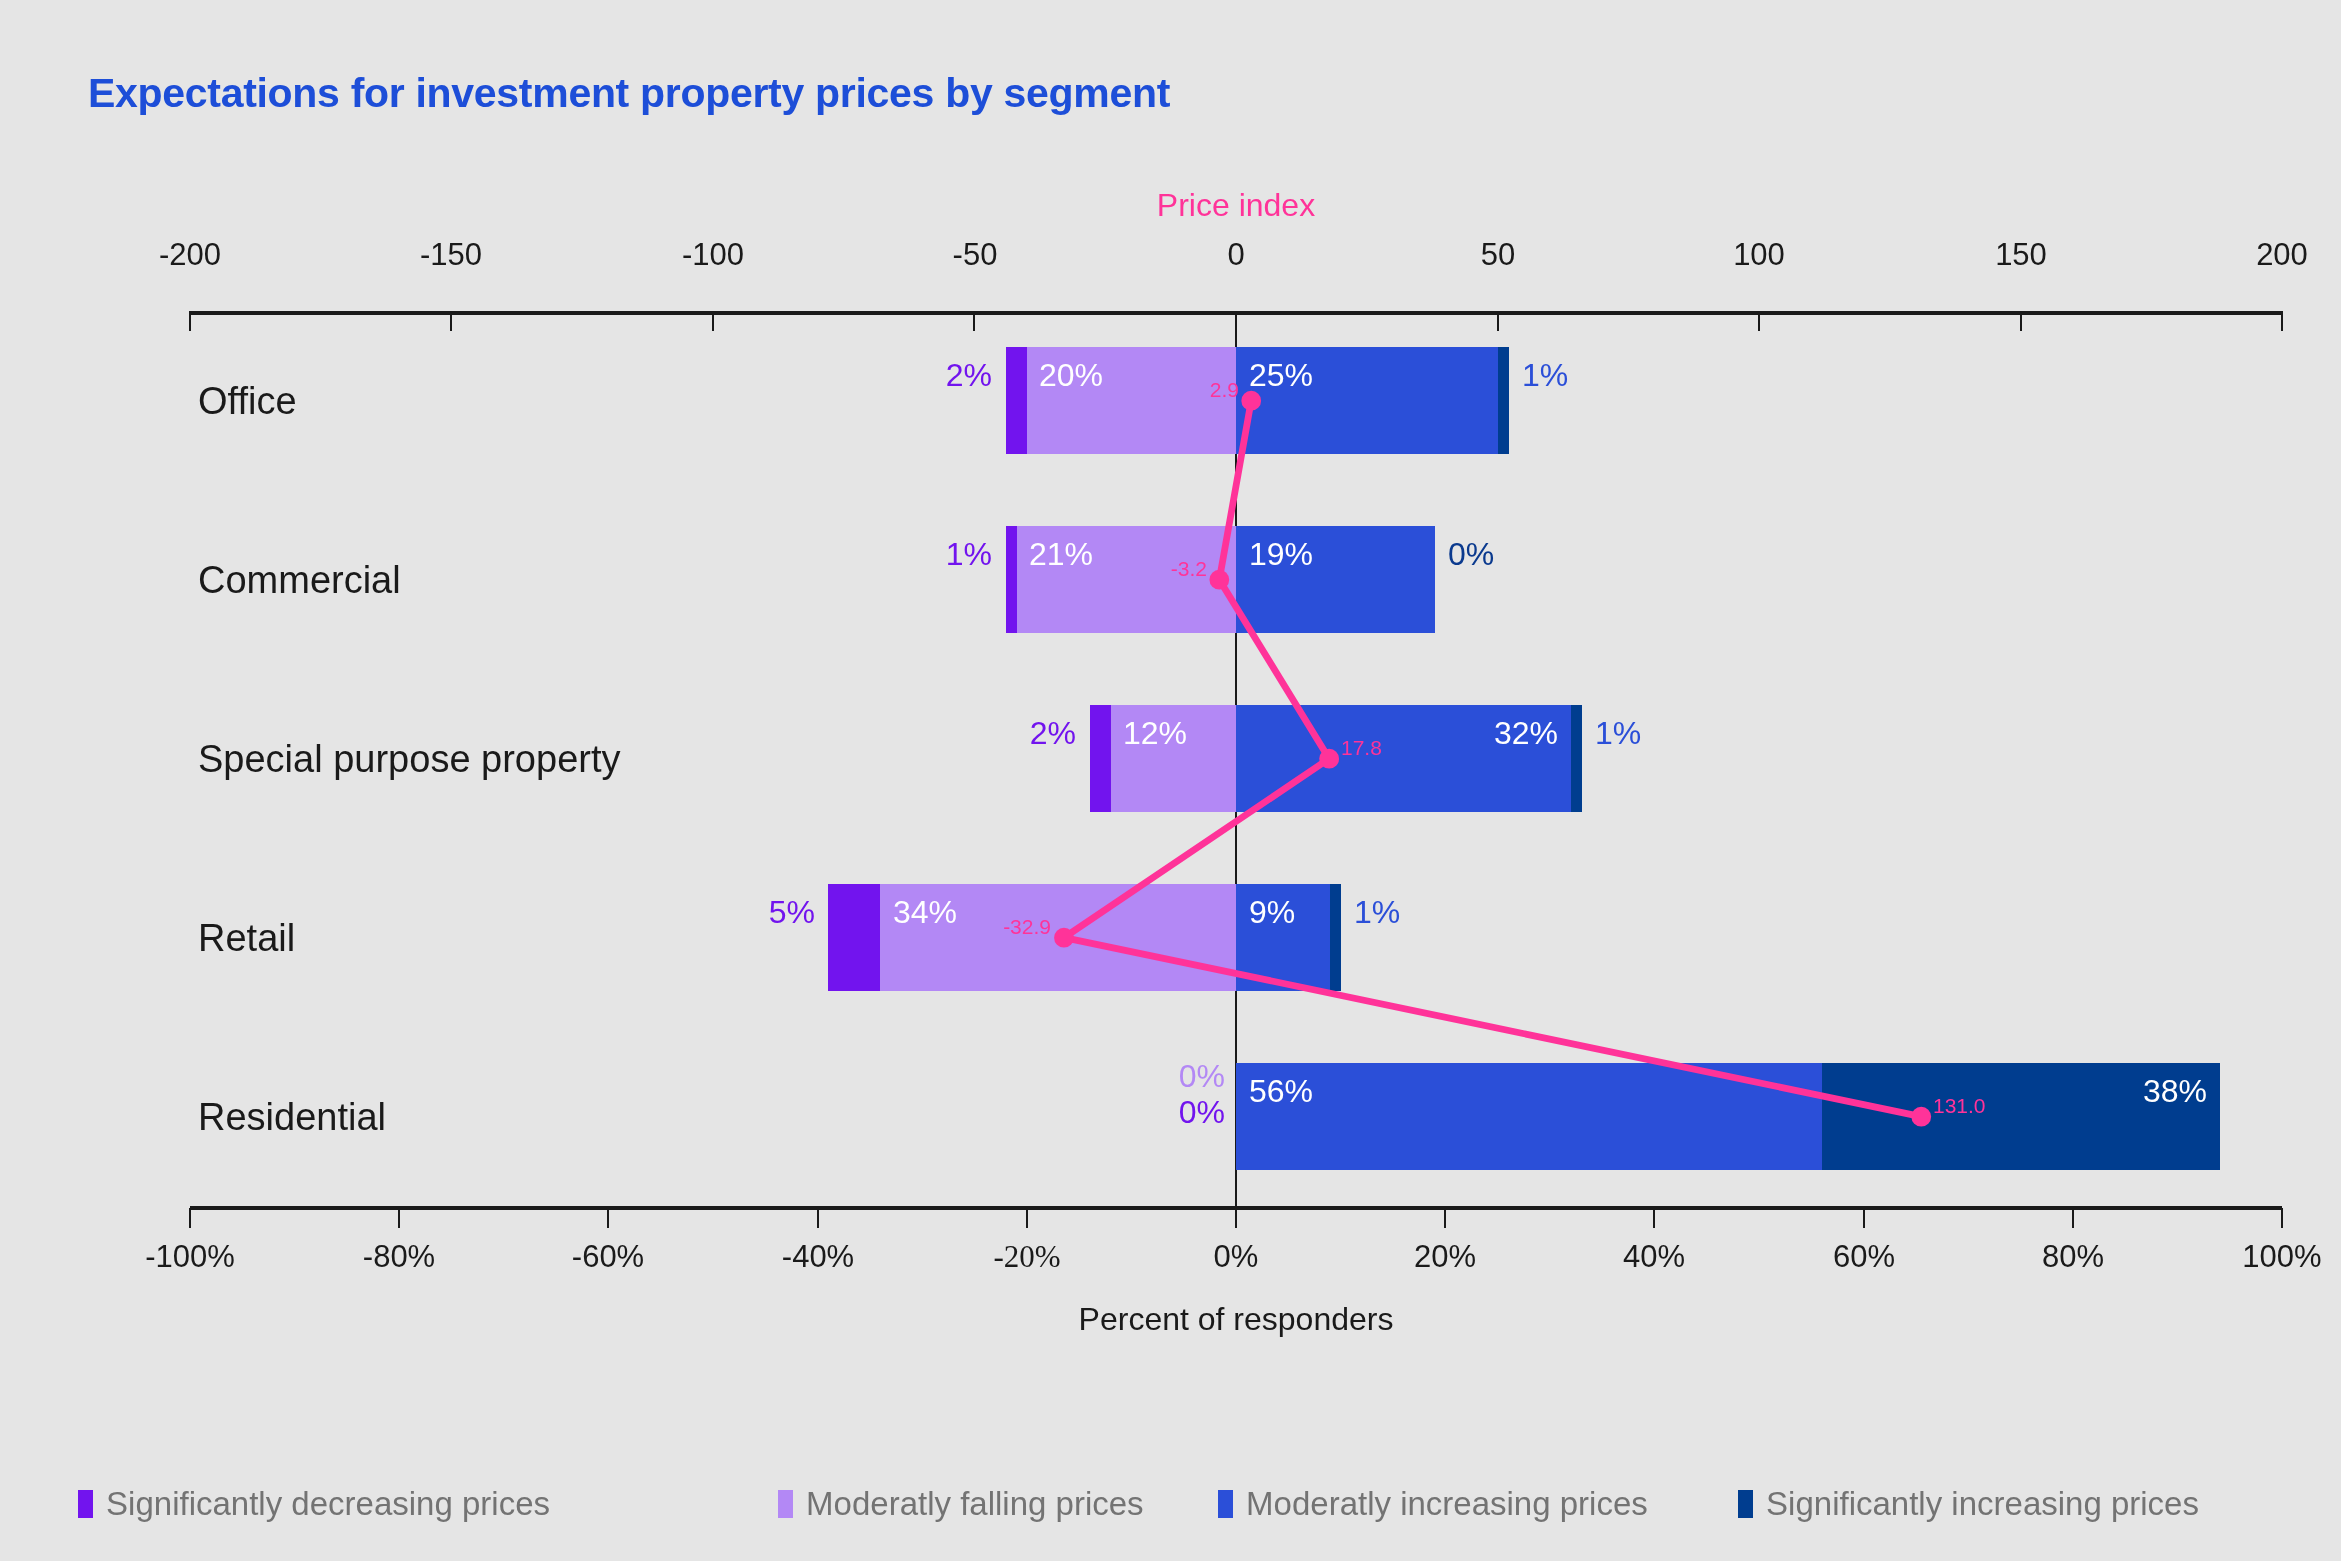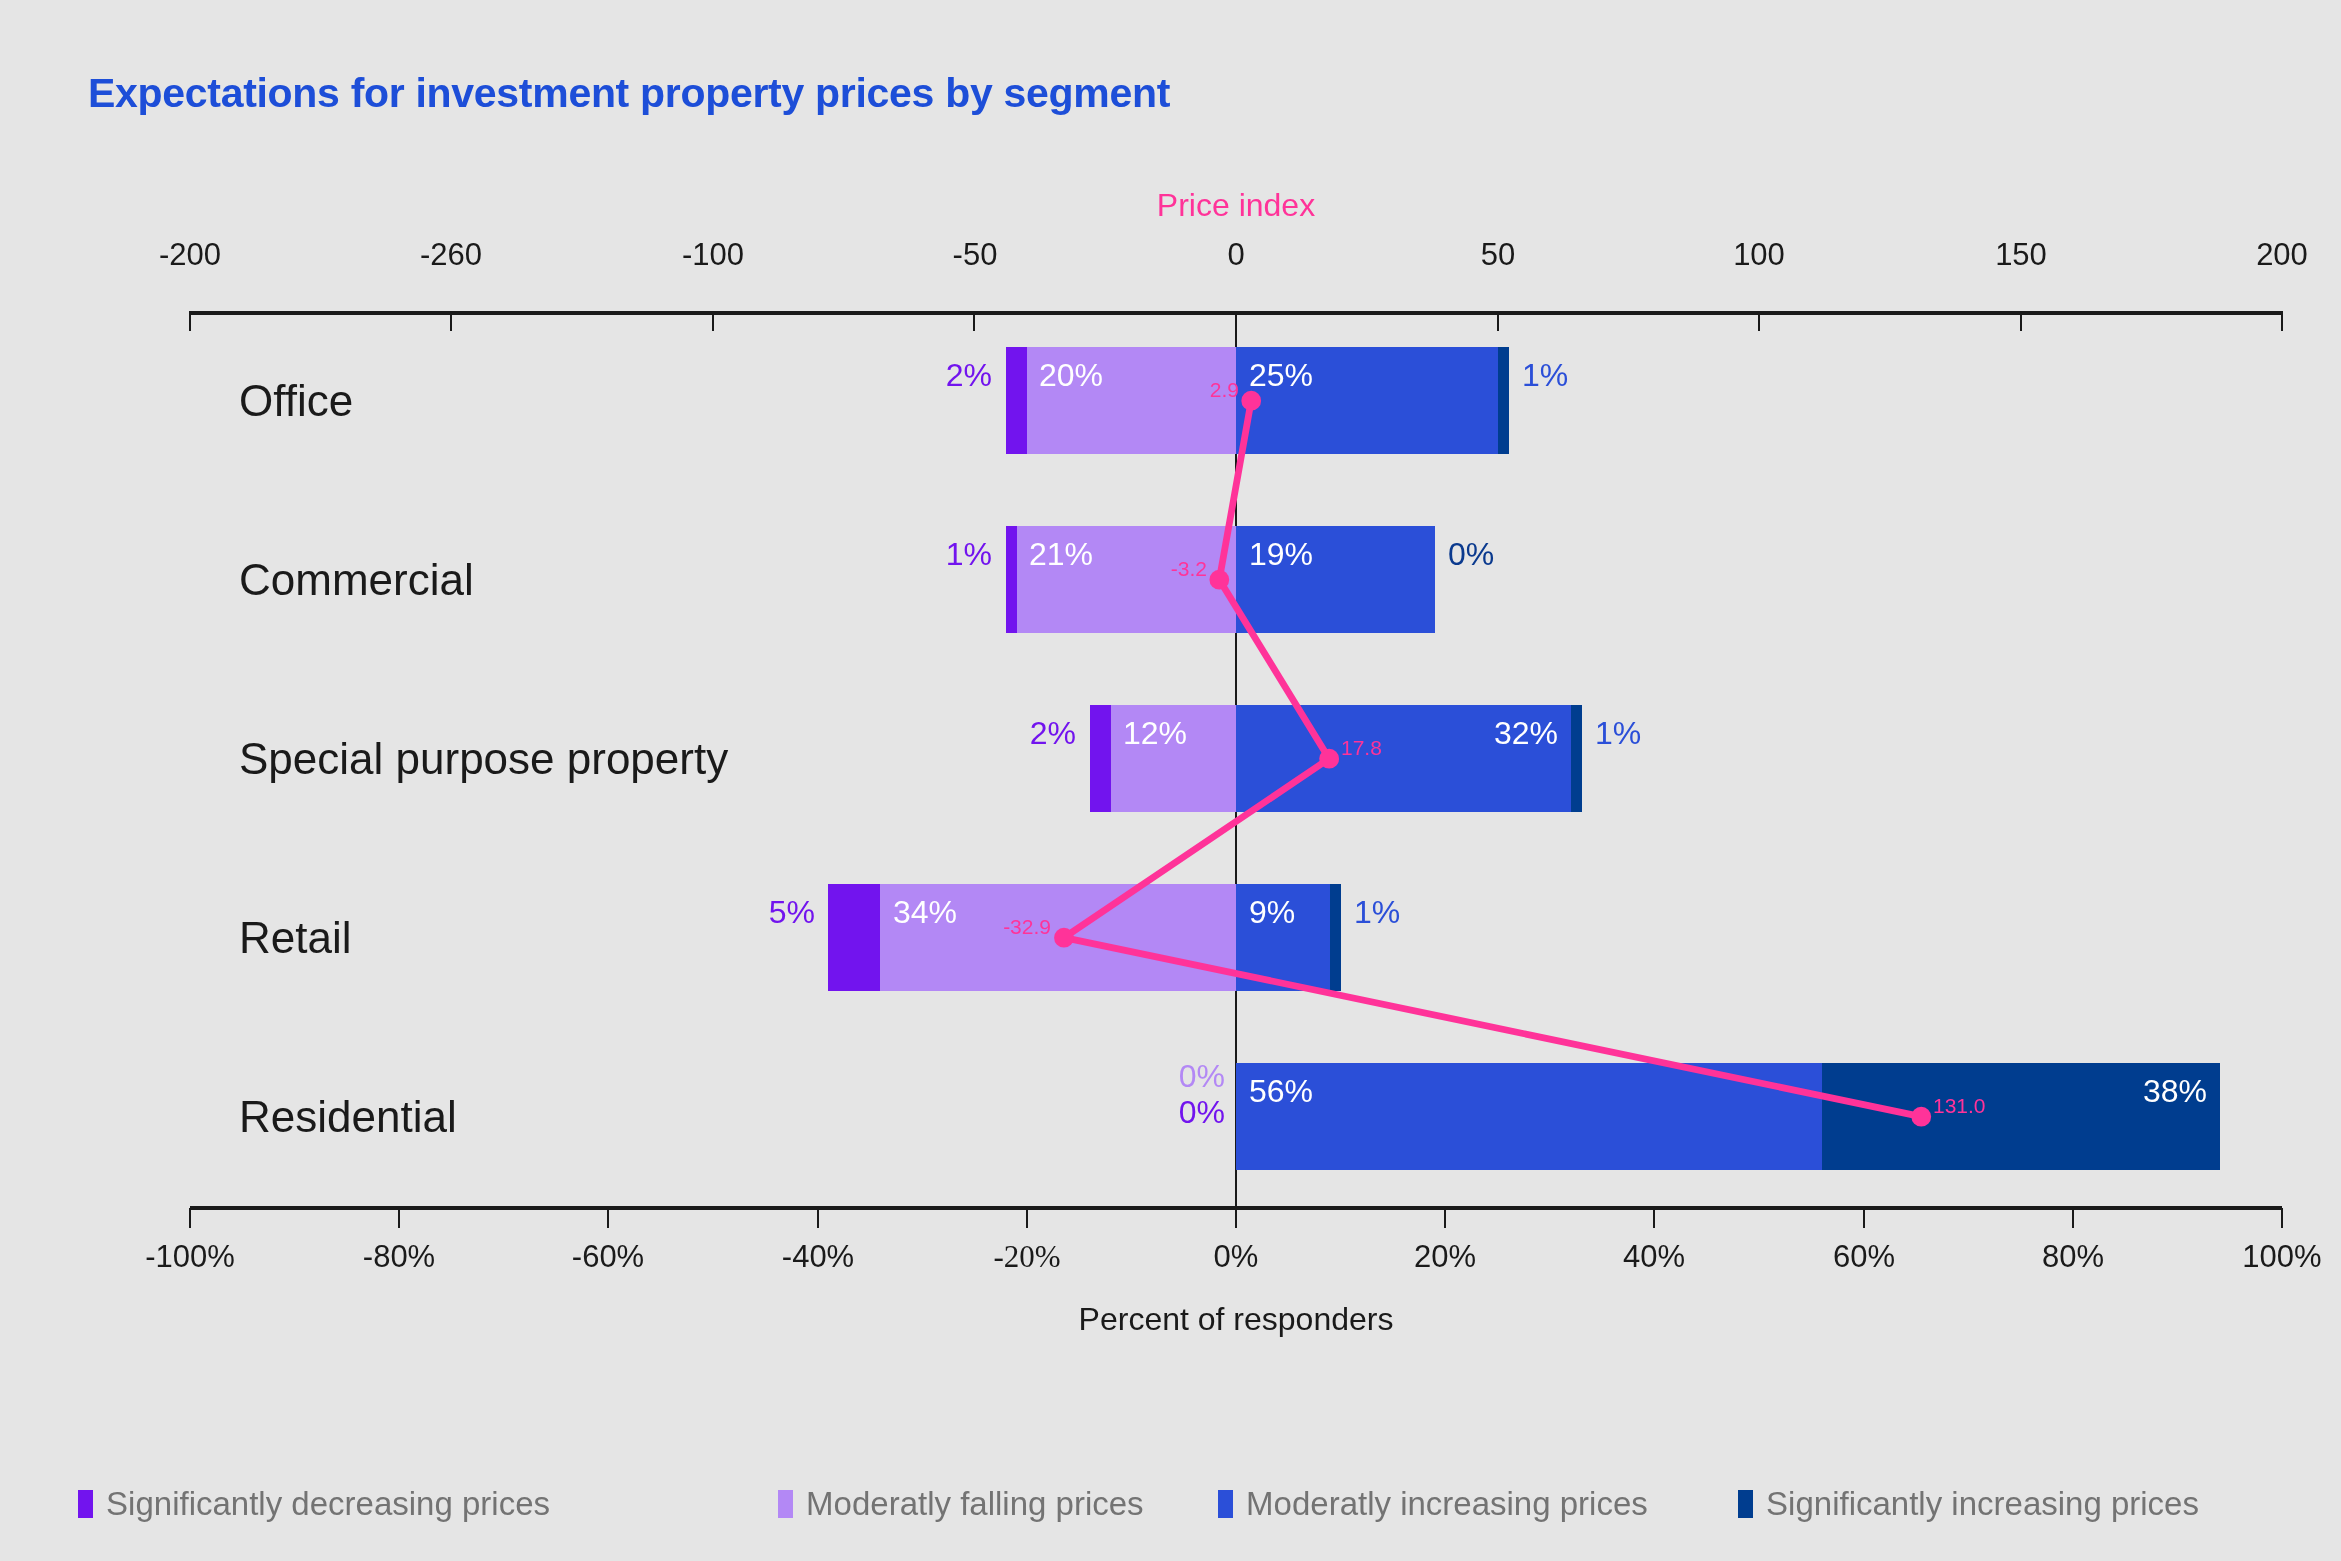--- a/index.html
+++ b/index.html
@@ -38,22 +38,22 @@
   }
 
   .axis-name{
     position:absolute;font-size:32px;white-space:nowrap;transform:translateX(-50%);
   }
   .axis-name-top{top:187px;color:#ff3399;}
   .axis-name-bot{top:1301px;color:#1a1a1a;}
 
   
   .cat-label{
-    position:absolute;left:198px;font-size:44px;color:#1a1a1a;
-    transform:translateY(-50%);white-space:nowrap;margin-left:41px;
+    position:absolute;left:198px;font-size:38px;color:#1a1a1a;
+    transform:translateY(-50%);white-space:nowrap;
   }
   .seg{position:absolute;top:0;height:107px;}
 
   .seg-lbl{
     position:absolute;font-size:32px;white-space:nowrap;
     transform:translateY(-50%);
   }
   .seg-lbl.inside{color:#ffffff;}
   .seg-lbl.out-left{color:#7214ee;transform:translate(-100%,-50%);}
   .seg-lbl.out-left-light{color:#b388f5;transform:translate(-100%,-50%);}
@@ -85,21 +85,21 @@
   <div class="axis-name axis-name-bot" id="axisNameBot" style="left: 1236px;">Percent of responders</div>
 
   <div class="axis-line axis-top"></div>
   <div class="axis-line axis-bot"></div>
   <div class="zero-line" id="zeroLine" style="left: 1235px;"></div>
 
   <div id="ticksTop">
       <div class="tick tick-top" style="left: 189px;"></div>
       <div class="tlabel tlabel-top" style="left: 190px;">-200</div>
       <div class="tick tick-top" style="left: 450px;"></div>
-      <div class="tlabel tlabel-top" style="left: 451px;">-260</div>
+      <div class="tlabel tlabel-top" style="left: 451px;">-150</div>
       <div class="tick tick-top" style="left: 712px;"></div>
       <div class="tlabel tlabel-top" style="left: 713px;">-100</div>
       <div class="tick tick-top" style="left: 973px;"></div>
       <div class="tlabel tlabel-top" style="left: 975px;">-50</div>
       <div class="tick tick-top" style="left: 1235px;"></div>
       <div class="tlabel tlabel-top" style="left: 1236px;">0</div>
       <div class="tick tick-top" style="left: 1497px;"></div>
       <div class="tlabel tlabel-top" style="left: 1498px;">50</div>
       <div class="tick tick-top" style="left: 1758px;"></div>
       <div class="tlabel tlabel-top" style="left: 1759px;">100</div>

